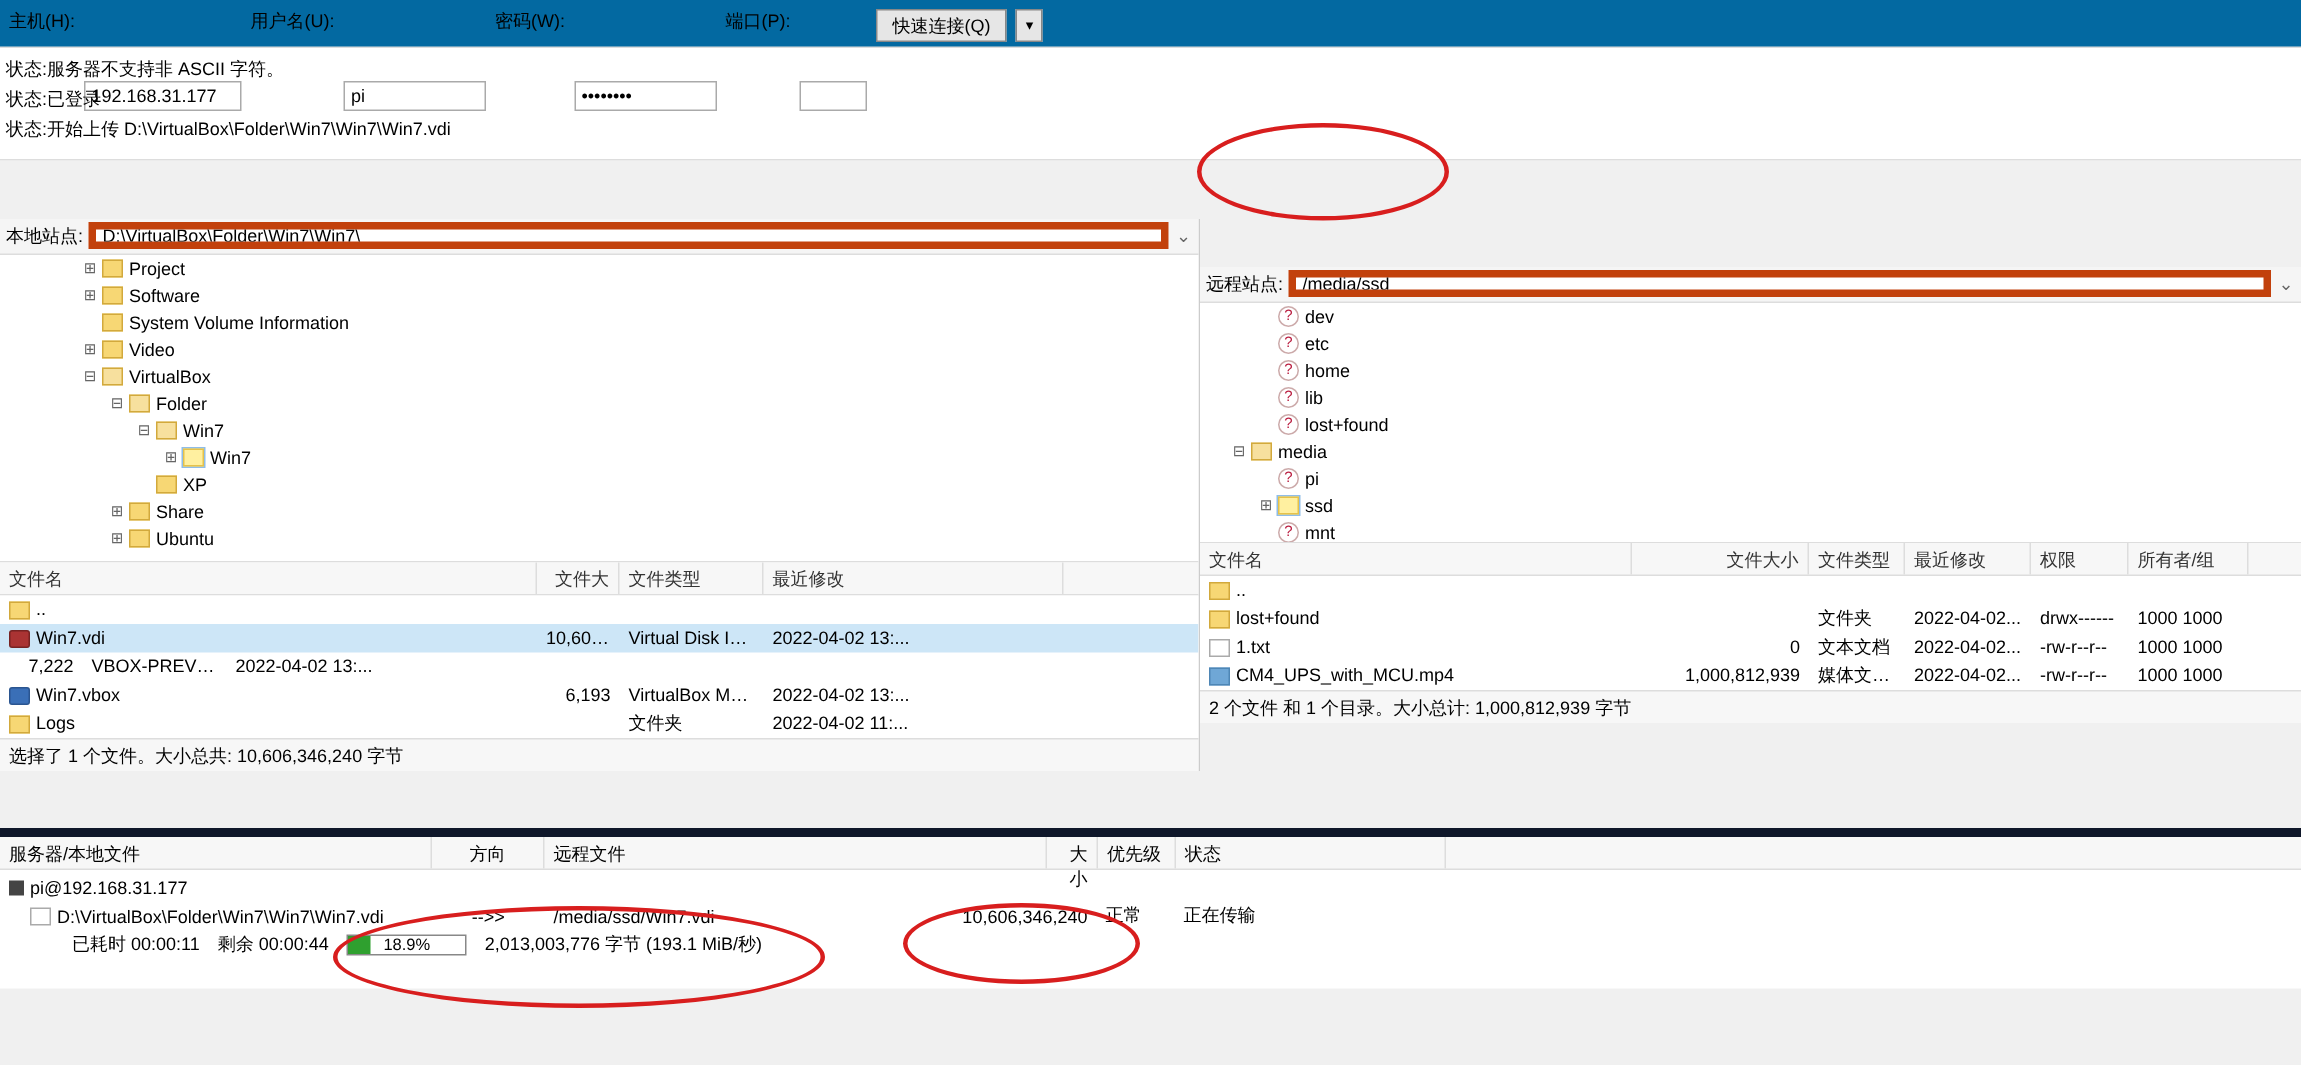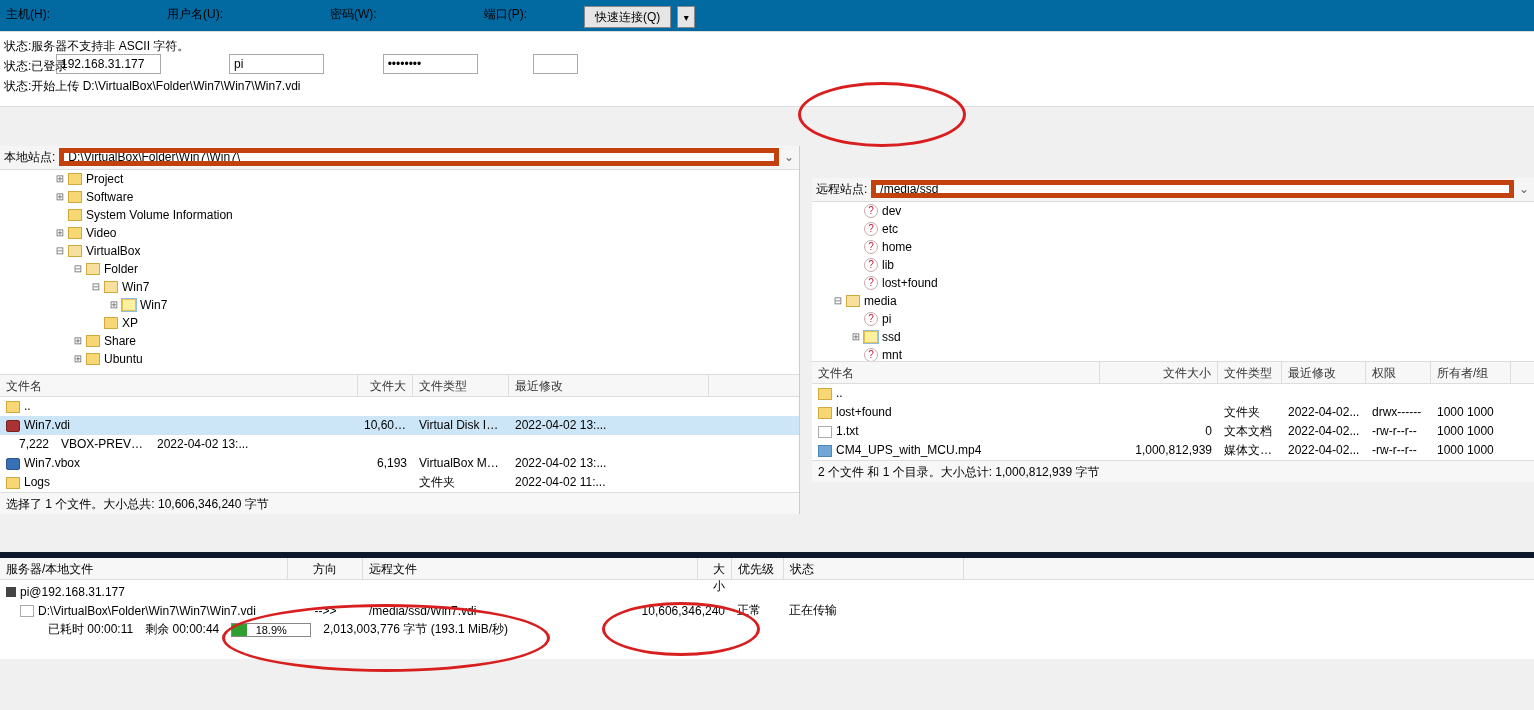--- a/index.html
+++ b/index.html
@@ -14,21 +14,21 @@
 .btn-drop::after { content: "▾"; font-size: 10px; }
 
 
 .log { background: #fff; padding: 4px 4px; height: 75px; border-bottom: 1px solid #ddd; line-height: 20px; font-size: 12px; }
 .log div { white-space: nowrap; }
 
 
 .main { display: flex; height: 445px; align-items: center; }
 .pane { display: flex; flex-direction: column; background: #fff; }
 .pane.left { width: 800px; border-right: 1px solid #ccc; }
-.pane.right { flex: 1; margin-left: 12px; }
+.pane.right { flex: 1; }
 
 .site-row { display: flex; align-items: center; border-bottom: 1px solid #ddd; background: #f5f5f5; height: 24px; padding: 0 4px; gap: 4px; }
 .site-row label { white-space: nowrap; }
 .site-row input { flex: 1; border: 5px solid #c2410c; padding: 1px 4px; height: 18px; background:#fff; }
 .site-row .dd { width: 12px; text-align:center; color:#666; }
 
 
 .tree { flex: 0 0 auto; overflow: auto; background: #fff; border-bottom: 1px solid #ddd; }
 .tree.left-tree { height: 205px; }
 .tree.right-tree { height: 160px; }

